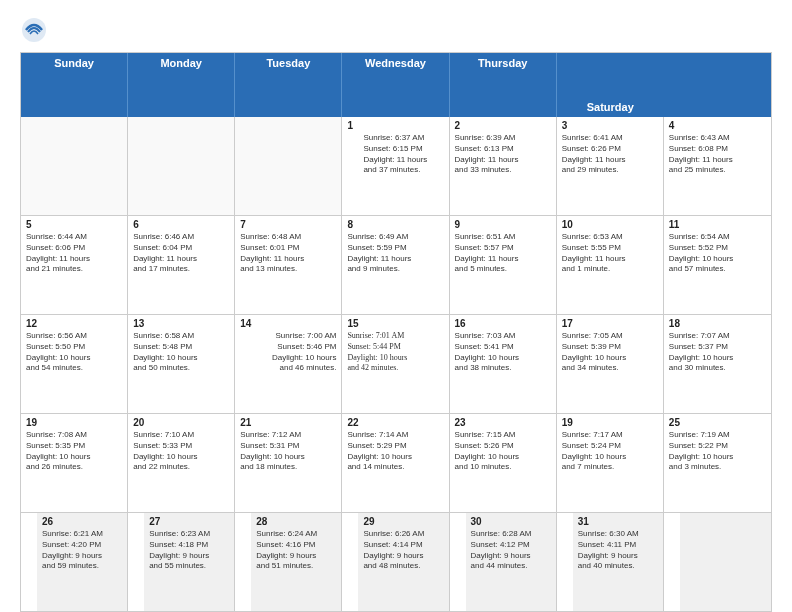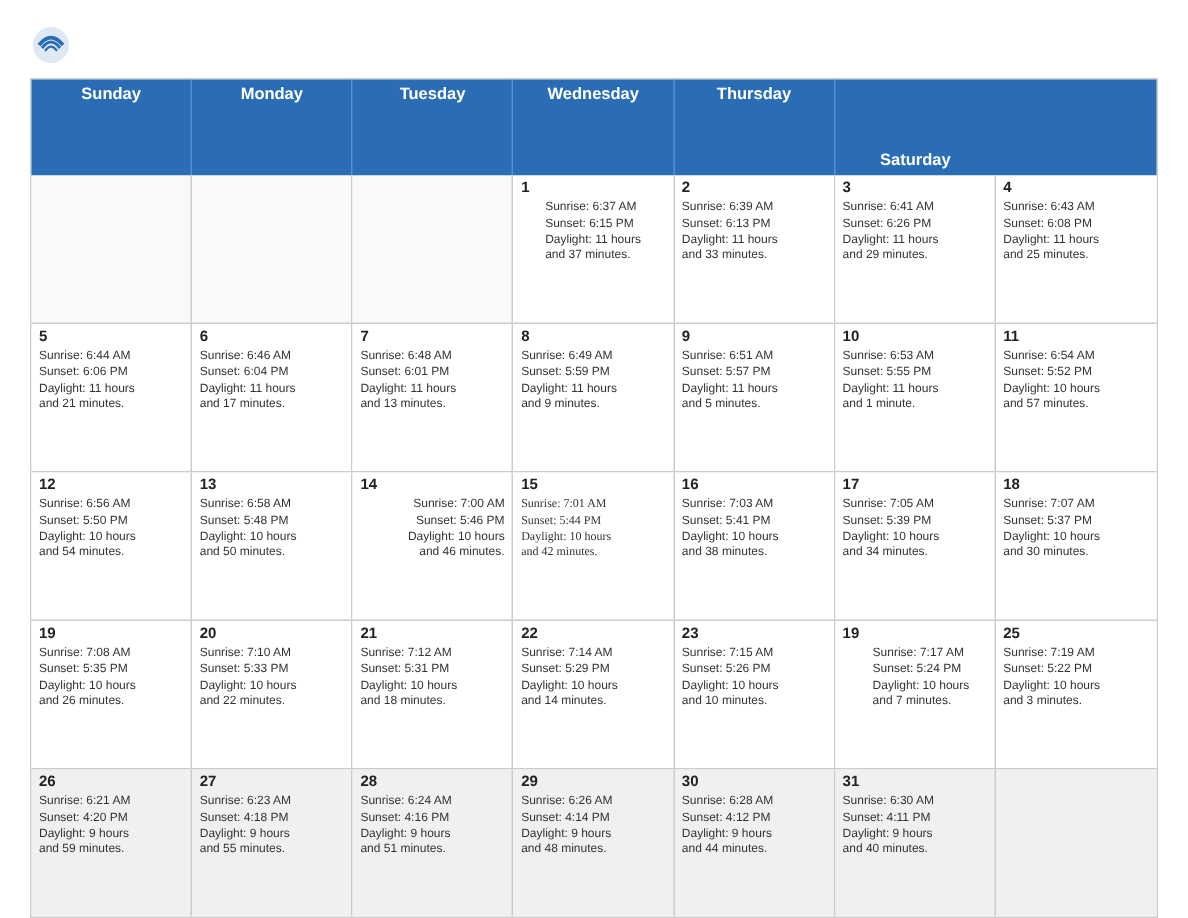--- a/index.html
+++ b/index.html
@@ -96,21 +96,21 @@
       border-right: 1px solid #ccc;
       padding: 3px 5px;
       font-size: 8.5px;
       color: #333;
       display: flex;
       flex-direction: column;
       background: #fff;
     }
     .cal-cell:last-child { border-right: none; }
     .cal-cell.empty { background: #f9f9f9; }
-    .cal-cell.shaded { background: #f0f0f0; }
+    .cal-cell.shaded { background: #f0f0f0; margin-left: 16px; }
     .day-num {
       font-size: 10px;
       font-weight: bold;
       margin-bottom: 2px;
       color: #222;
     }
     .cell-text {
       font-size: 8px;
       line-height: 1.35;
       color: #333;
@@ -315,21 +315,21 @@
           </div>
           <div class="cal-cell">
             <div class="day-num">23</div>
             <div class="cell-text" style="white-space: pre-line;">Sunrise: 7:15 AM
 Sunset: 5:26 PM
 Daylight: 10 hours
 and 10 minutes.</div>
           </div>
           <div class="cal-cell">
             <div class="day-num">19</div>
-            <div class="cell-text" style="white-space: pre-line; margin-left: 20px;">Sunrise: 7:17 AM
+            <div class="cell-text" style="white-space: pre-line;">Sunrise: 7:17 AM
 Sunset: 5:24 PM
 Daylight: 10 hours
 and 7 minutes.</div>
           </div>
           <div class="cal-cell">
             <div class="day-num">25</div>
             <div class="cell-text" style="white-space: pre-line;">Sunrise: 7:19 AM
 Sunset: 5:22 PM
 Daylight: 10 hours
 and 3 minutes.</div>

